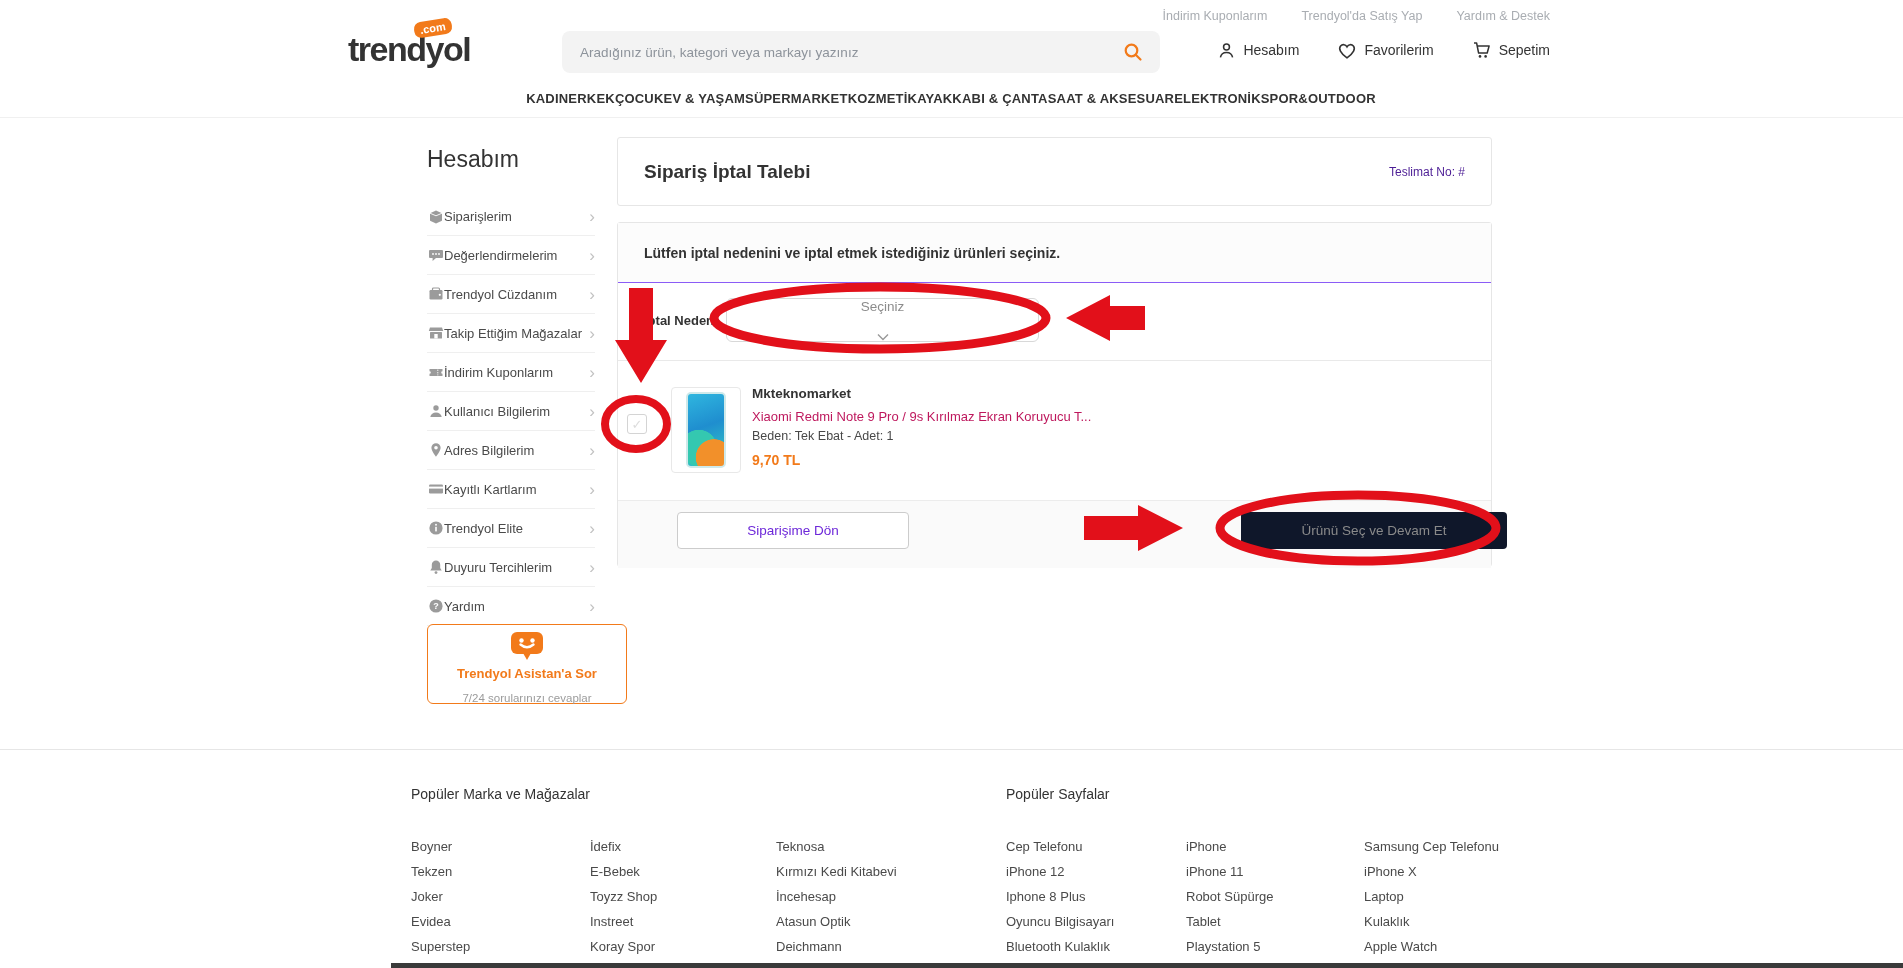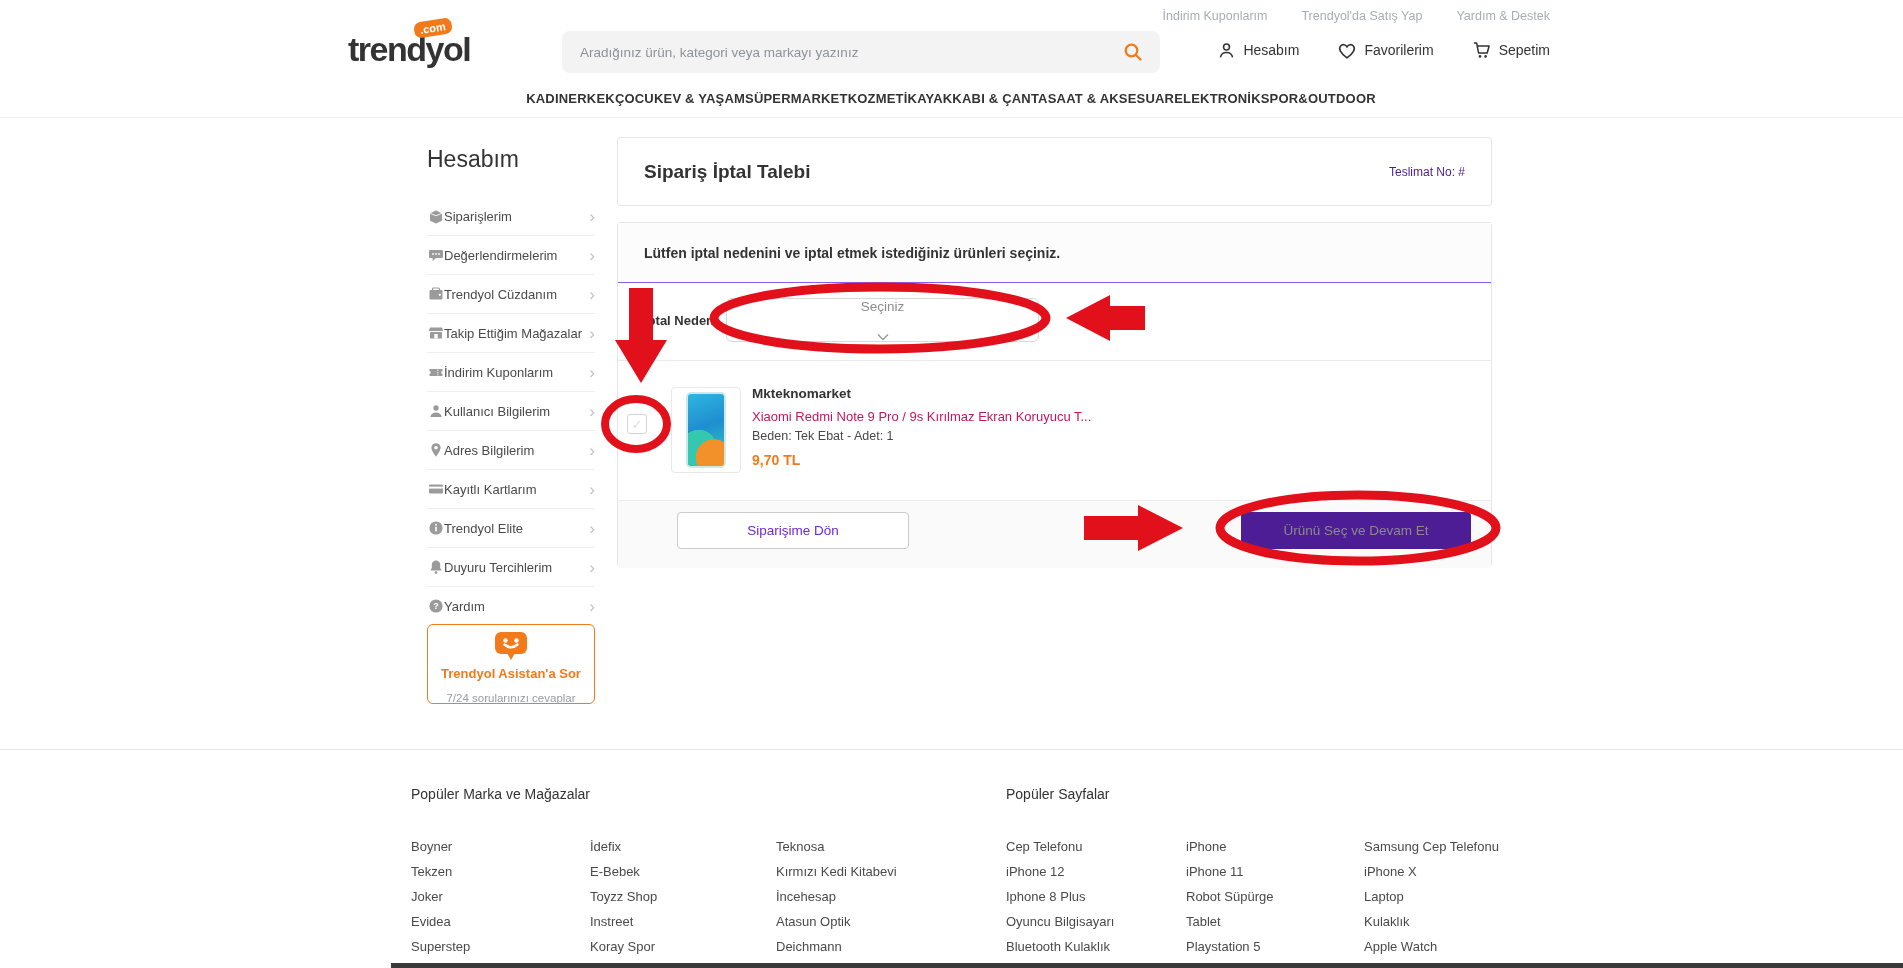--- a/index.html
+++ b/index.html
@@ -22,21 +22,21 @@
   .header-sep{position:absolute;top:117px;left:0;right:0;height:1px;background:#f0f0f0;}
 
   
   .sidebar{position:absolute;left:427px;top:146px;width:168px;}
   .sidebar-title{font-size:23px;font-weight:500;color:#333;}
   .side-menu{margin-top:24px;}
   .side-item{height:38px;display:flex;align-items:center;gap:0;border-bottom:1px solid #efefef;font-size:13px;color:#4a4a4a;cursor:pointer;}
   .sicon{width:17px;height:17px;display:inline-flex;align-items:center;justify-content:center;flex:none;}
   .slabel{white-space:nowrap;}
   .chev{margin-left:auto;color:#c2c2c2;font-size:17px;line-height:1;}
-  .assistant{position:absolute;left:427px;top:624px;width:168px;height:80px;border:1px solid #f27a1a;border-radius:6px;box-sizing:border-box;text-align:center;padding-top:6px;cursor:pointer;background:#fff;}
+  .assistant{position:absolute;left:427px;top:624px;width:200px;height:80px;border:1px solid #f27a1a;border-radius:6px;box-sizing:border-box;text-align:center;padding-top:6px;cursor:pointer;background:#fff;}
   .assistant-title{color:#f27a1a;font-weight:700;font-size:13px;margin-top:1px;}
   .assistant-sub{color:#9b9b9b;font-size:11.5px;margin-top:11px;}
 
   
   .card1{position:absolute;left:617px;top:137px;width:875px;height:69px;border:1px solid #e6e6e6;border-radius:3px;box-sizing:border-box;background:#fff;display:flex;align-items:center;justify-content:space-between;padding:8px 26px;}
   .page-title{font-size:19px;font-weight:700;color:#333;}
   .delivery-no{font-size:12px;color:#4c1d95;}
   .card2{position:absolute;left:617px;top:222px;width:875px;height:345px;border:1px solid #e6e6e6;border-radius:3px;box-sizing:border-box;background:#fff;}
   .card2-head{height:59px;display:flex;align-items:center;padding:0 26px;border-bottom:1px solid #8b5cf6;background:#fcfcfc;font-weight:700;font-size:14px;color:#333;}
   .reason-row{height:77px;position:relative;border-bottom:1px solid #e9e9e9;}
@@ -49,21 +49,21 @@
     radial-gradient(circle at 72% 88%, #f2902a 0 26%, transparent 27%),
     radial-gradient(circle at 30% 75%, #34c8b0 0 30%, transparent 31%),
     linear-gradient(160deg,#2fb6df 0%,#1f8ecf 45%,#35cfc2 100%);}
   .pinfo{position:absolute;left:134px;top:25px;}
   .seller{font-size:13.5px;font-weight:700;color:#333;margin-bottom:8px;}
   .ptitle{font-size:13px;color:#be185d;margin-bottom:5px;}
   .pvariant{font-size:12.5px;color:#484848;margin-bottom:9px;}
   .pprice{font-size:14px;font-weight:700;color:#f27a1a;}
   .btn-row{height:68px;background:#fafafa;border-top:1px solid #ececec;position:relative;box-sizing:border-box;}
   .btn-back{position:absolute;left:15px;top:11px;width:232px;height:37px;background:#fff;border:1px solid #ccc;border-radius:4px;color:#6d28d9;font-size:13.5px;font-family:"Liberation Sans",sans-serif;cursor:pointer;margin-left:44px;}
-  .btn-continue{position:absolute;left:623px;top:11px;width:230px;height:37px;background:#4c1d95;border:none;border-radius:4px;color:#8a8a8a;font-size:13.5px;font-family:"Liberation Sans",sans-serif;cursor:pointer;}
+  .btn-continue{position:absolute;left:623px;top:11px;width:266px;height:37px;background:#0f172a;border:none;border-radius:4px;color:#8a8a8a;font-size:13.5px;font-family:"Liberation Sans",sans-serif;cursor:pointer;}
 
   
   .footer-sep{position:absolute;top:749px;left:0;right:0;height:1px;background:#e6e6e6;}
   .f-title{position:absolute;top:786px;font-size:14px;font-weight:400;color:#333;}
   .f-col{position:absolute;top:834px;width:175px;font-size:13px;color:#4a4a4a;}
   .f-col div{height:25px;line-height:25px;cursor:pointer;white-space:nowrap;}
   .bottom-bar{position:absolute;left:391px;right:0;bottom:0;height:5px;background:#3a3a3a;}
 
   
   .annot{position:absolute;left:0;top:0;width:1903px;height:968px;pointer-events:none;z-index:50;}

